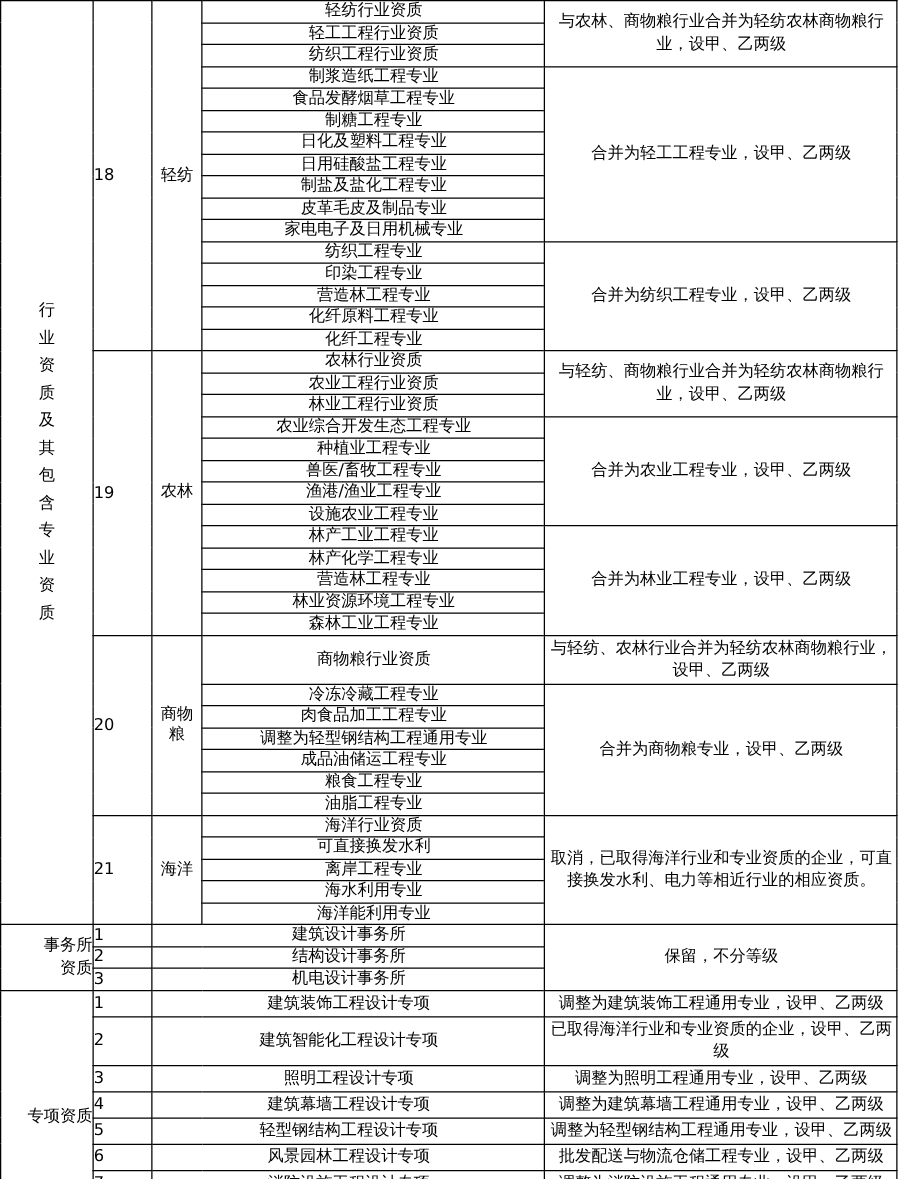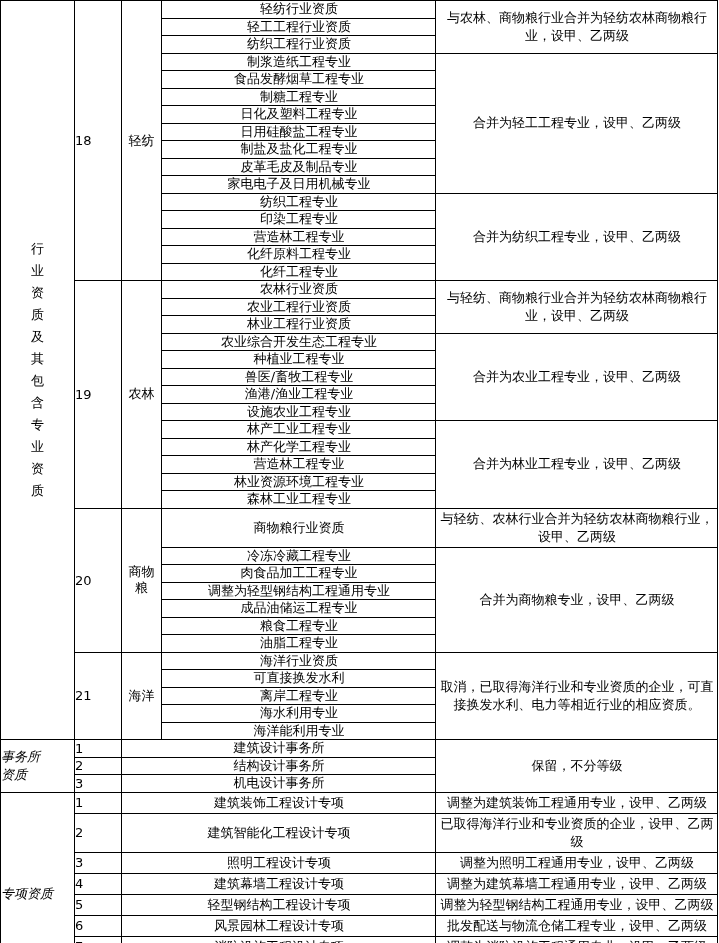--- a/index.html
+++ b/index.html
@@ -30,22 +30,21 @@
   .qual-table tr { height: 17.5px; }
   .cell-category {
     text-align: center;
     vertical-align: middle;
     padding: 2px 0;
   }
   .cell-category div { line-height: 22px; font-size: 13px; }
   .cell-category-h {
     white-space: pre-line;
     line-height: 18px;
-    text-align: left;
-    font-style: italic;
+    text-align: right;
   }
   .cell-number {
     text-align: left;
     line-height: 15px;
   }
   .cell-industry {
     text-align: center;
     line-height: 16px;
     padding: 0 2px;
   }

